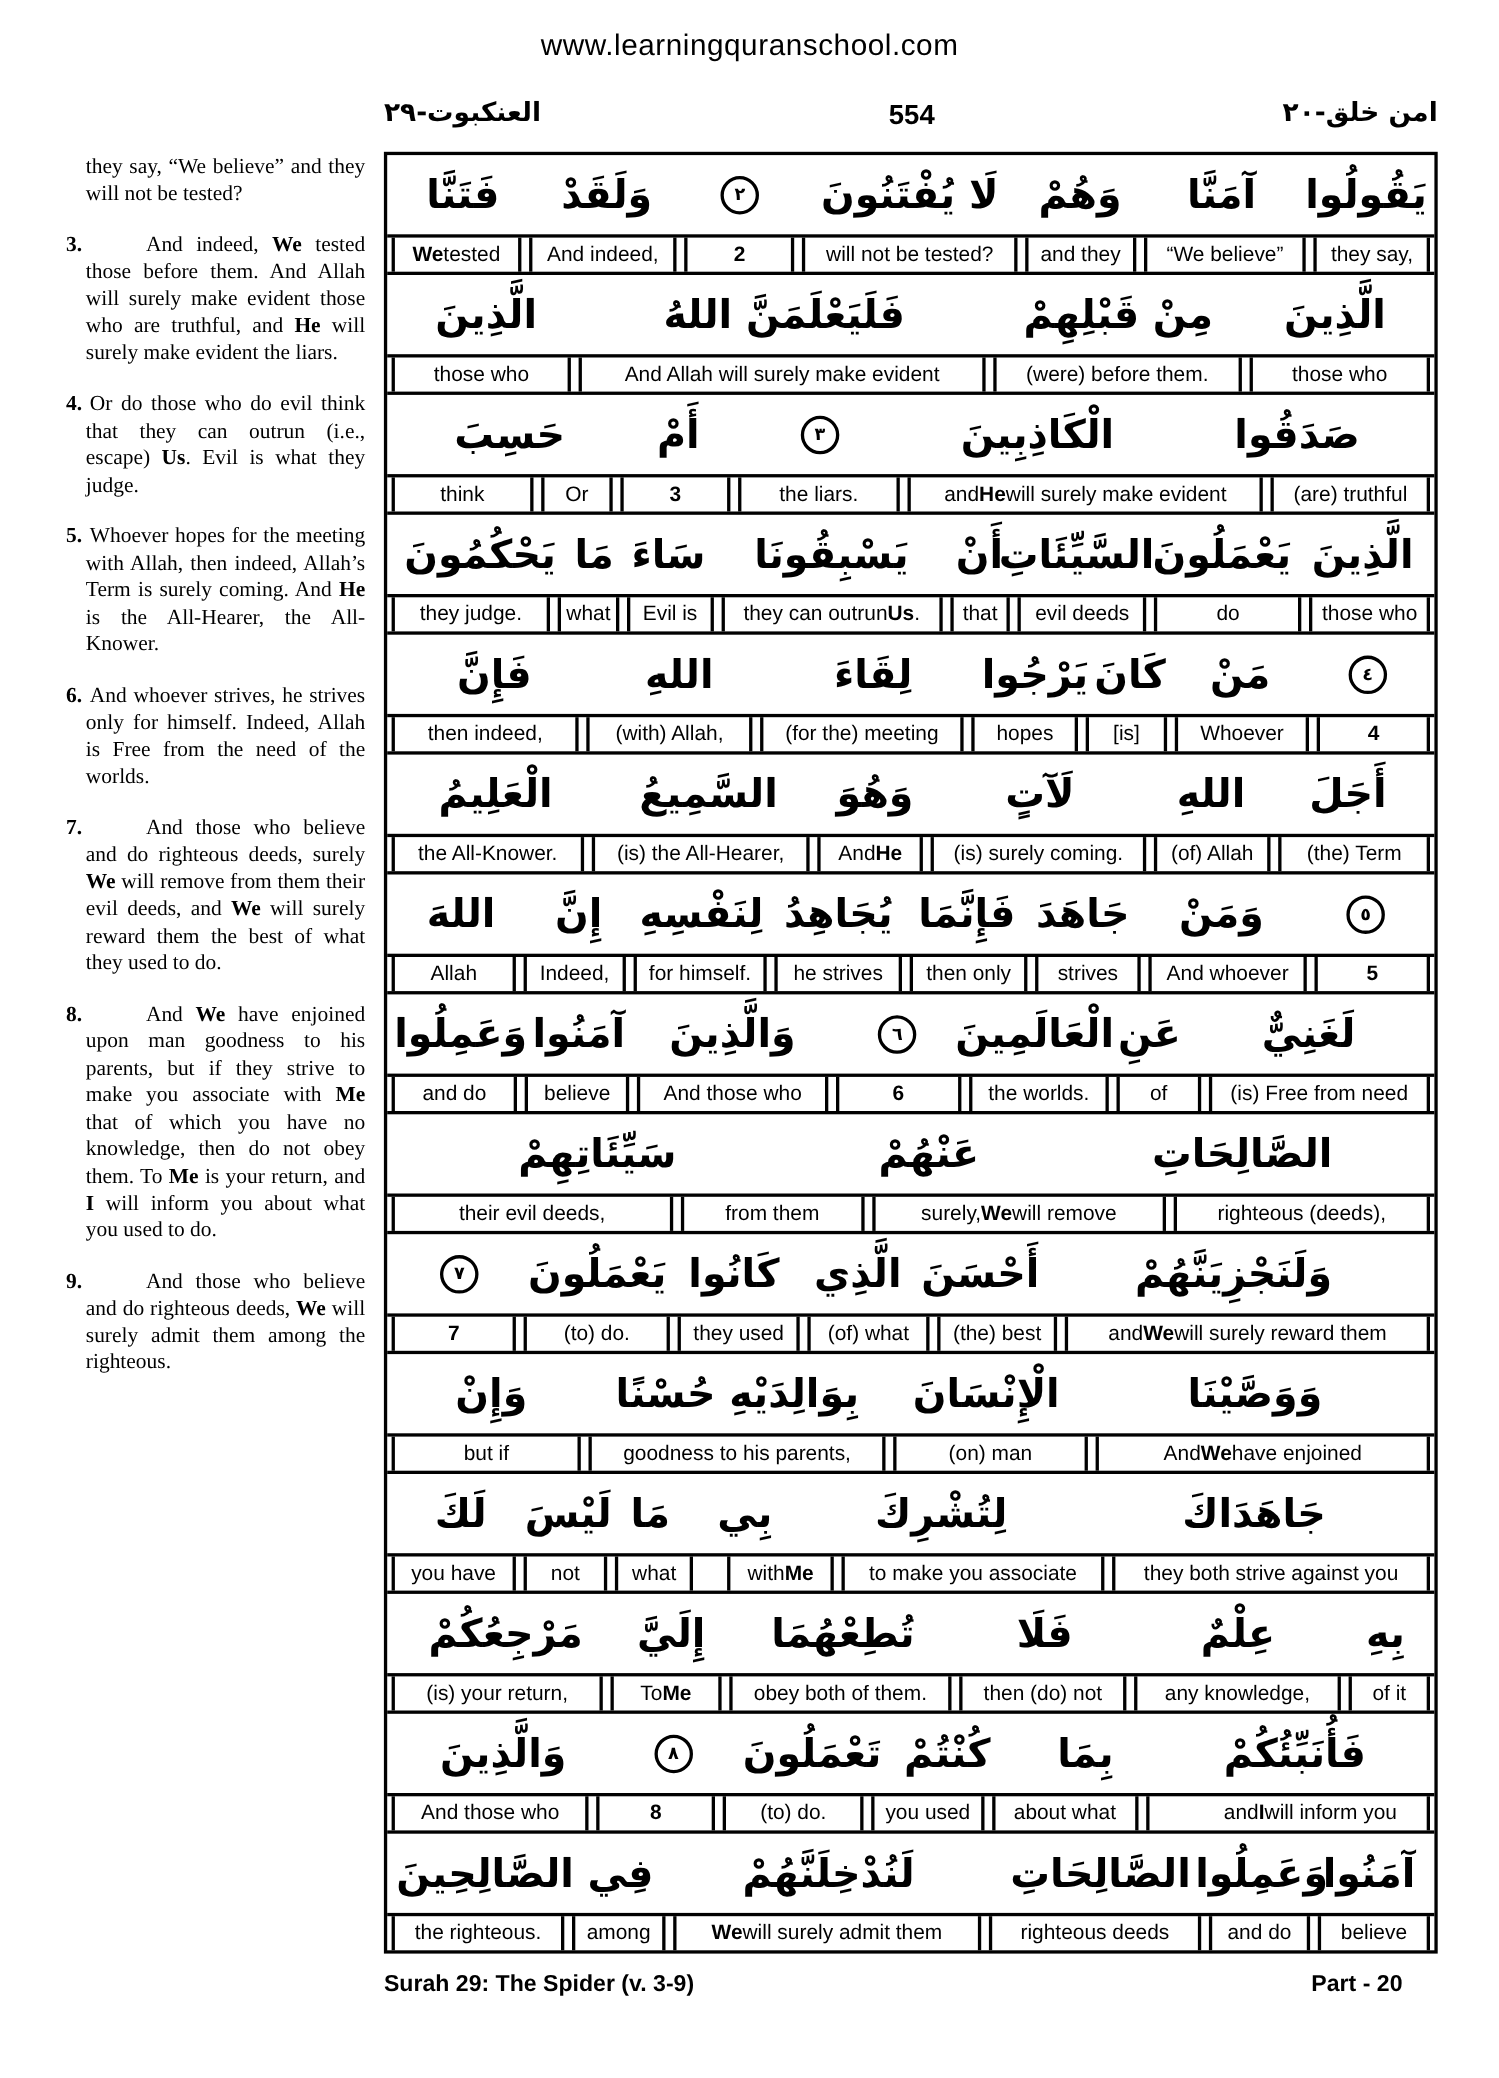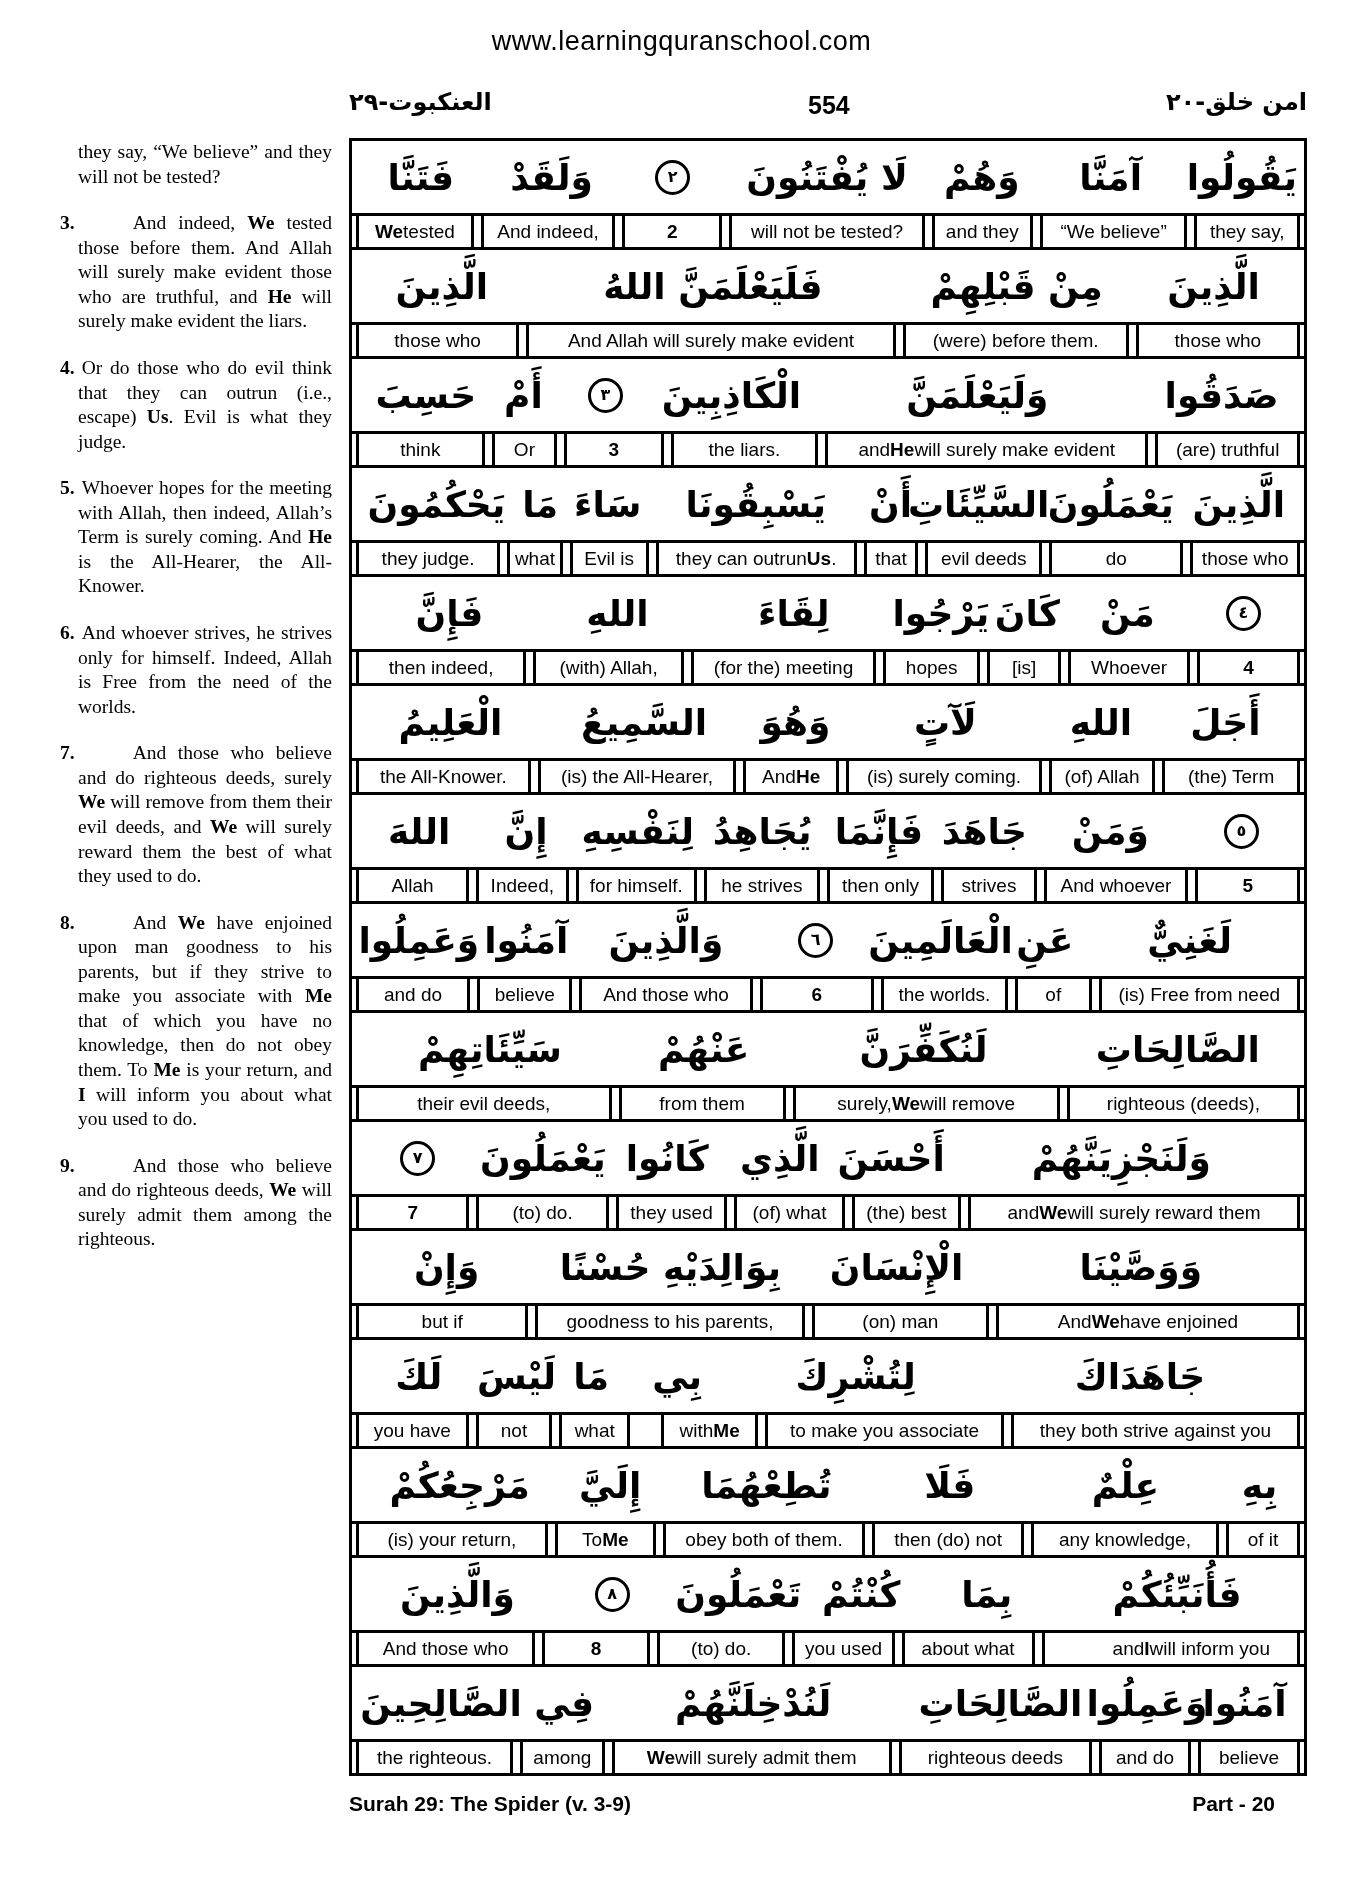--- a/index.html
+++ b/index.html
@@ -107,23 +107,20 @@
         <div class="english-band">
           <div class="t-cell" style="flex: 158 158 0px;">those who</div>
           <div class="t-cell" style="flex: 365 365 0px;">And Allah will surely make evident</div>
           <div class="t-cell" style="flex: 221 221 0px;">(were) before them.</div>
           <div class="t-cell" style="flex: 159 159 0px;">those who</div>
         </div>
         <div class="arabic-band">
           <span class="ar-slot" style="flex: 147 147 0px;">
             <span class="ar-word">صَدَقُوا</span>
           </span>
-          <span class="ar-slot" style="flex: 336 336 0px;">
-            <span class="ar-word">وَلَيَعْلَمَنَّ</span>
-          </span>
           <span class="ar-slot" style="flex: 150 150 0px;">
             <span class="ar-word">الْكَاذِبِينَ</span>
           </span>
           <span class="ar-slot" style="flex: 99 99 0px;">
             <span class="ayah-circle">٣</span>
           </span>
           <span class="ar-slot" style="flex: 63 63 0px;">
             <span class="ar-word">أَمْ</span>
           </span>
           <span class="ar-slot" style="flex: 130 130 0px;">
@@ -306,23 +303,20 @@
           <div class="t-cell" style="flex: 115 115 0px;">
             <b>6</b>
           </div>
           <div class="t-cell" style="flex: 129 129 0px;">the worlds.</div>
           <div class="t-cell" style="flex: 75 75 0px;">of</div>
           <div class="t-cell" style="flex: 208 208 0px;">(is) Free from need</div>
         </div>
         <div class="arabic-band">
           <span class="ar-slot" style="flex: 234 234 0px;">
             <span class="ar-word">الصَّالِحَاتِ</span>
-          </span>
-          <span class="ar-slot" style="flex: 269 269 0px;">
-            <span class="ar-word">لَنُكَفِّرَنَّ</span>
           </span>
           <span class="ar-slot" style="flex: 166 166 0px;">
             <span class="ar-word">عَنْهُمْ</span>
           </span>
           <span class="ar-slot" style="flex: 257 257 0px;">
             <span class="ar-word">سَيِّئَاتِهِمْ</span>
           </span>
         </div>
         <div class="english-band">
           <div class="t-cell" style="flex: 257 257 0px;">their evil deeds,</div>

